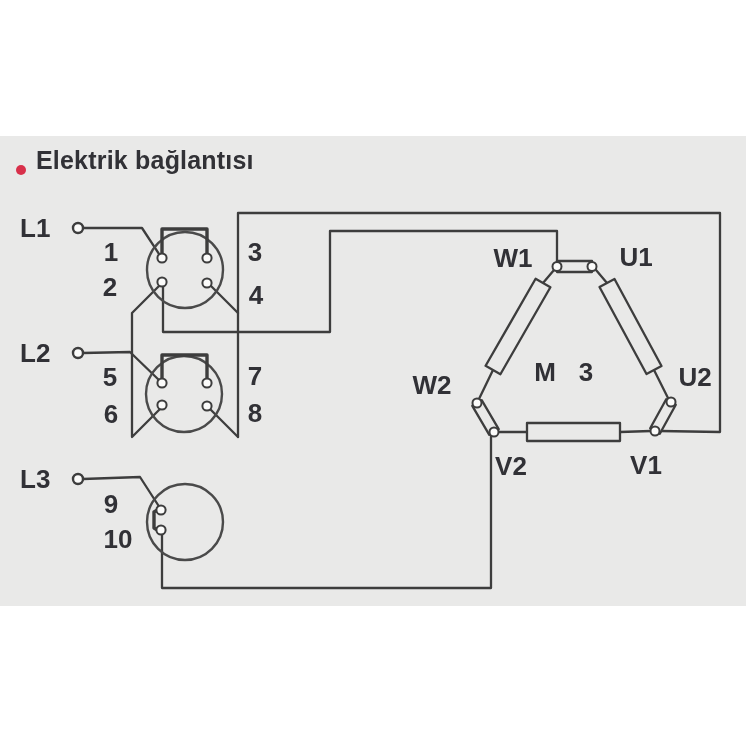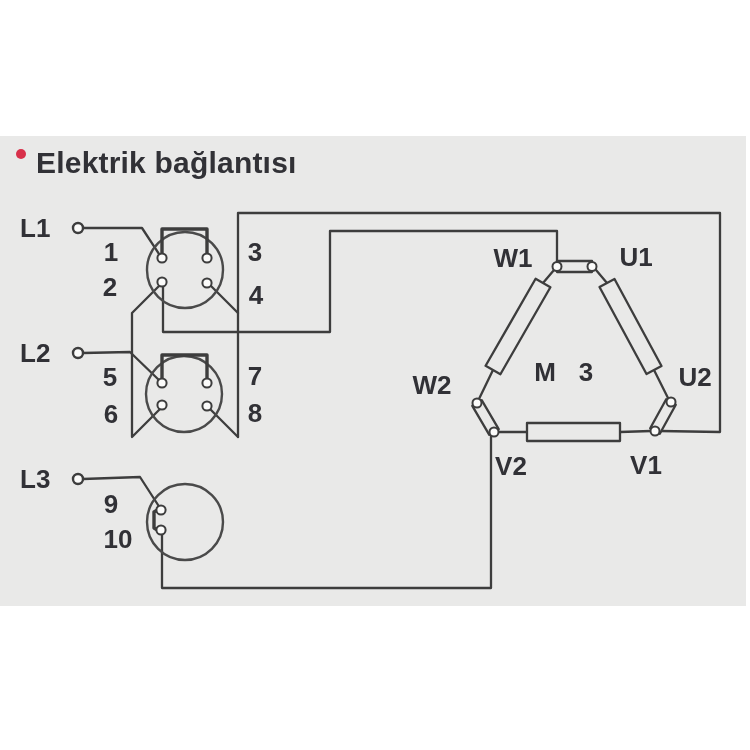--- a/index.html
+++ b/index.html
@@ -14,22 +14,22 @@
   .panel{fill:var(--panel);}
   .wire{fill:none;stroke:var(--line);stroke-width:2.3;stroke-linecap:round;stroke-linejoin:round;}
   .thick{stroke-width:3.4;}
   .ring{fill:none;stroke:#4a4a4a;stroke-width:2.4;}
   .winding{fill:var(--panel);stroke:var(--line);stroke-width:2.3;stroke-linejoin:round;}
   .node{fill:var(--node_fill);stroke:var(--line);stroke-width:2;}
   .node-in{fill:var(--node_fill);stroke:var(--line);stroke-width:2.4;}
   text{fill:var(--text);font-family:"Liberation Sans",sans-serif;
        font-size:26px;font-weight:bold;}
   .mid{text-anchor:middle;}
-  .title{position:absolute;left:16px;top:146px;display:flex;align-items:flex-start;gap:10px;
-         color:var(--text);font-size:30px;font-weight:bold;letter-spacing:.2px;}
+  .title{position:absolute;left:16px;top:146px;display:flex;align-items:flex-end;gap:10px;
+         color:var(--text);font-size:25px;font-weight:bold;letter-spacing:.2px;}
   .bullet{width:10px;height:10px;border-radius:50%;background:var(--accent);flex:0 0 auto;margin-top:3px;}
 </style>
 </head>
 <body>
 
 <div class="stage">
 
   <svg width="750" height="750" viewBox="0 0 750 750">
 
     <rect class="panel" x="0" y="136" width="746" height="470"></rect>

